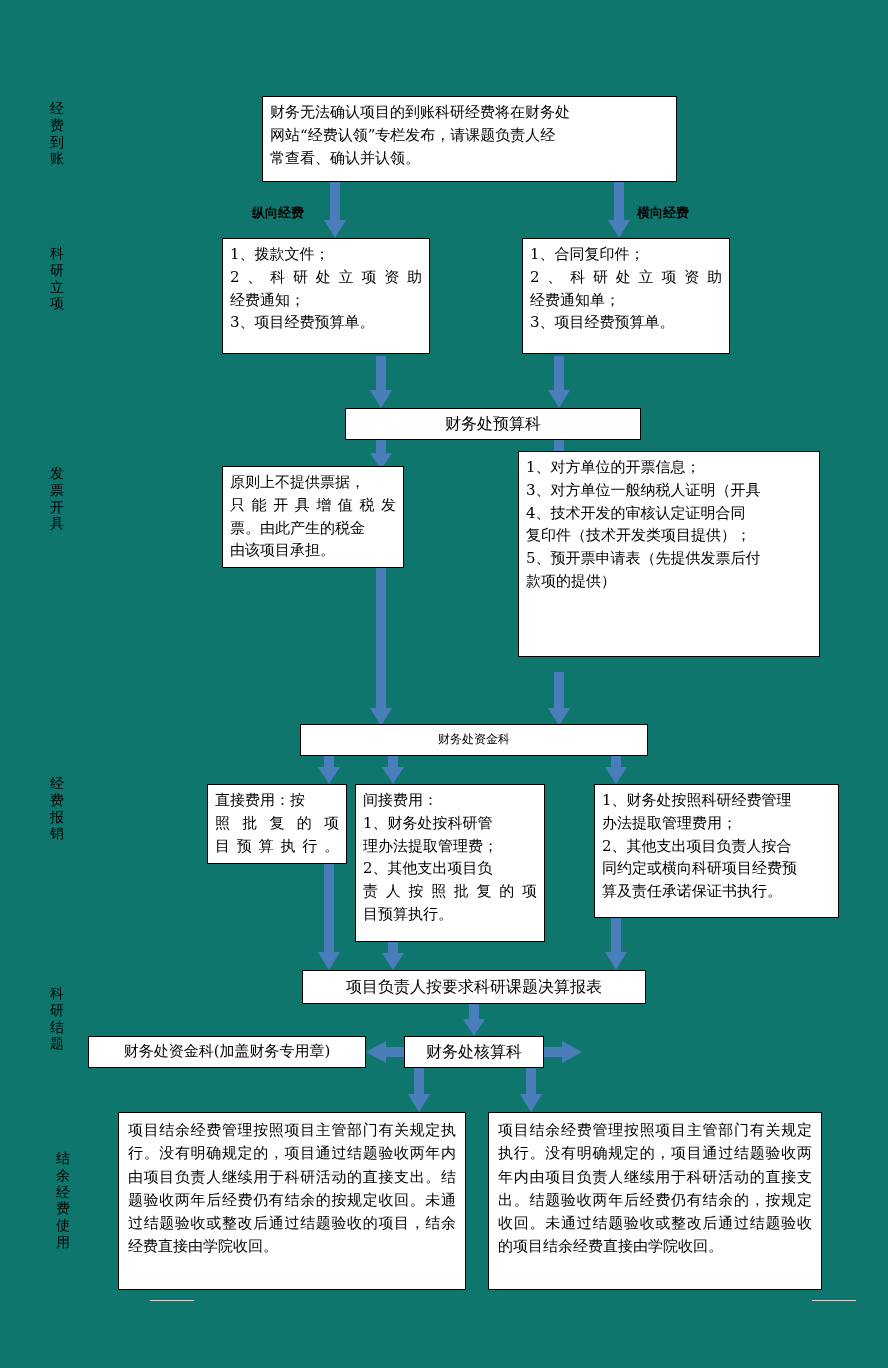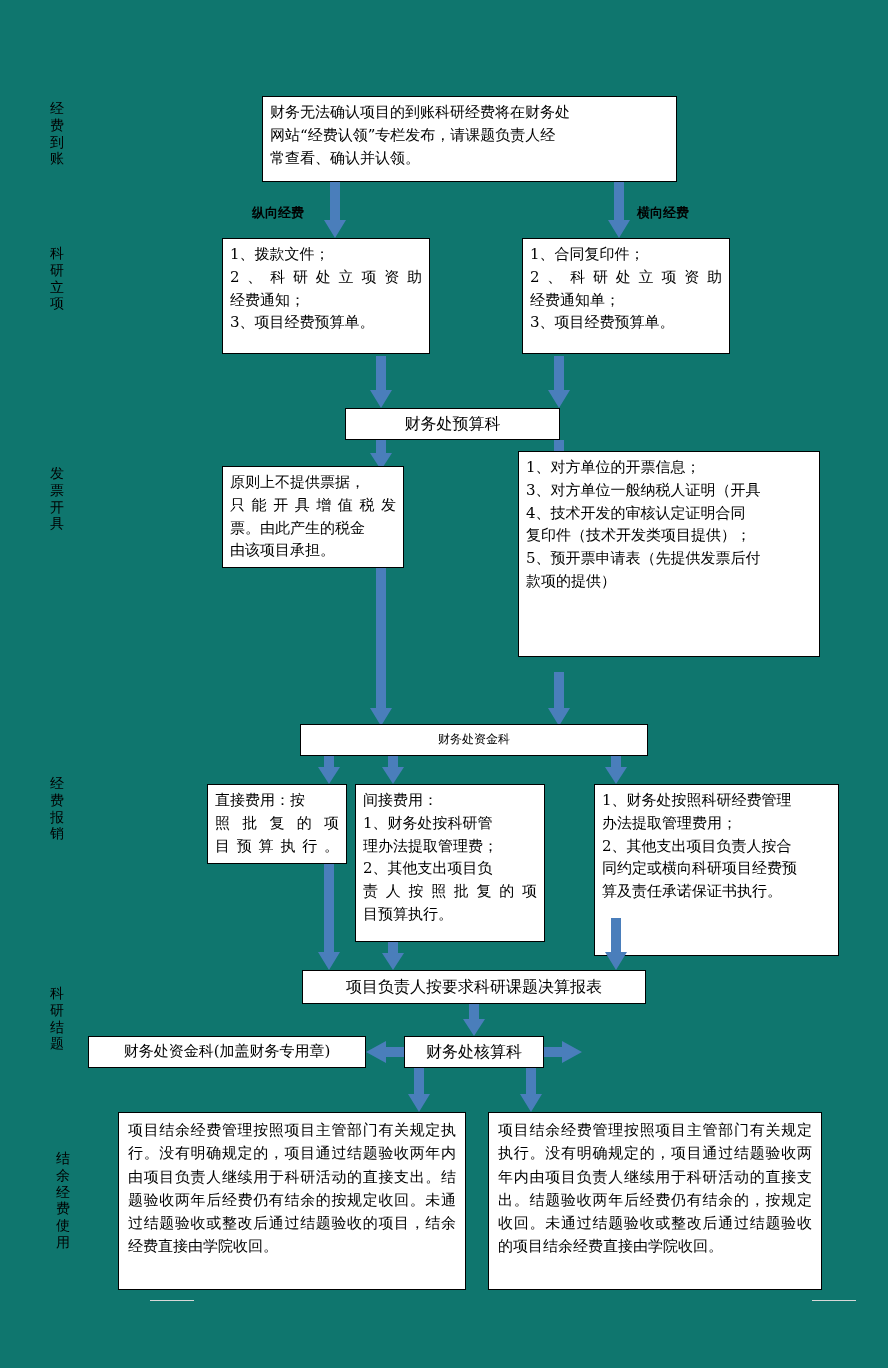--- a/index.html
+++ b/index.html
@@ -132,21 +132,21 @@
     <svg width="22" height="52" viewBox="0 0 22 52">
       <polygon points="6,0 16,0 16,34 22,34 11,52 0,34 6,34" fill="#4A7EBB"></polygon>
     </svg>
   </div>
   <div class="arrow" style="left:548px; top:356px;">
     <svg width="22" height="52" viewBox="0 0 22 52">
       <polygon points="6,0 16,0 16,34 22,34 11,52 0,34 6,34" fill="#4A7EBB"></polygon>
     </svg>
   </div>
 
-  <div class="box center" style="left:345px; top:408px; width:215px; height:32px; font-size:16px;">
+  <div class="box center" style="left:345px; top:408px; width:296px; height:32px; font-size:16px;">
     <span>财务处预算科</span>
   </div>
 
   <div class="arrow" style="left:370px; top:440px;">
     <svg width="22" height="30" viewBox="0 0 22 30">
       <polygon points="6,0 16,0 16,13 22,13 11,30 0,13 6,13" fill="#4A7EBB"></polygon>
     </svg>
   </div>
   <div class="arrow" style="left:548px; top:440px;">
     <svg width="22" height="28" viewBox="0 0 22 28">
@@ -209,21 +209,21 @@
 
   <div class="box" style="left:355px; top:784px; width:190px; height:158px;">
     <span class="ln">间接费用：</span>
     <span class="ln">1、财务处按科研管</span>
     <span class="ln">理办法提取管理费；</span>
     <span class="ln">2、其他支出项目负</span>
     <span class="ln just">责人按照批复的项</span>
     <span class="ln">目预算执行。</span>
   </div>
 
-  <div class="box" style="left:594px; top:784px; width:245px; height:172px;">
+  <div class="box" style="left:594px; top:784px; width:245px; height:134px;">
     <span class="ln">1、财务处按照科研经费管理</span>
     <span class="ln">办法提取管理费用；</span>
     <span class="ln">2、其他支出项目负责人按合</span>
     <span class="ln">同约定或横向科研项目经费预</span>
     <span class="ln">算及责任承诺保证书执行。</span>
   </div>
 
   <div class="arrow" style="left:318px; top:864px;">
     <svg width="22" height="106" viewBox="0 0 22 106">
       <polygon points="6,0 16,0 16,88 22,88 11,106 0,88 6,88" fill="#4A7EBB"></polygon>

